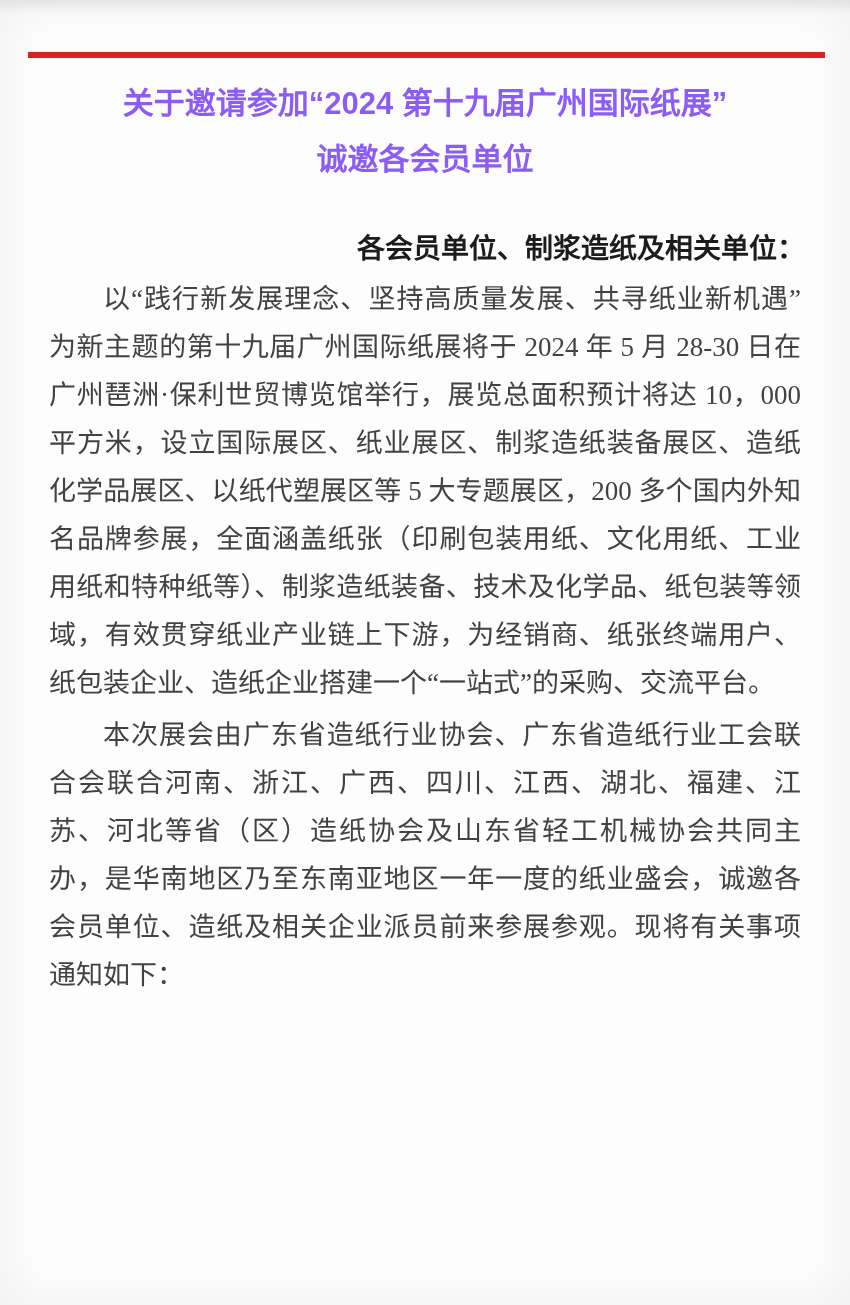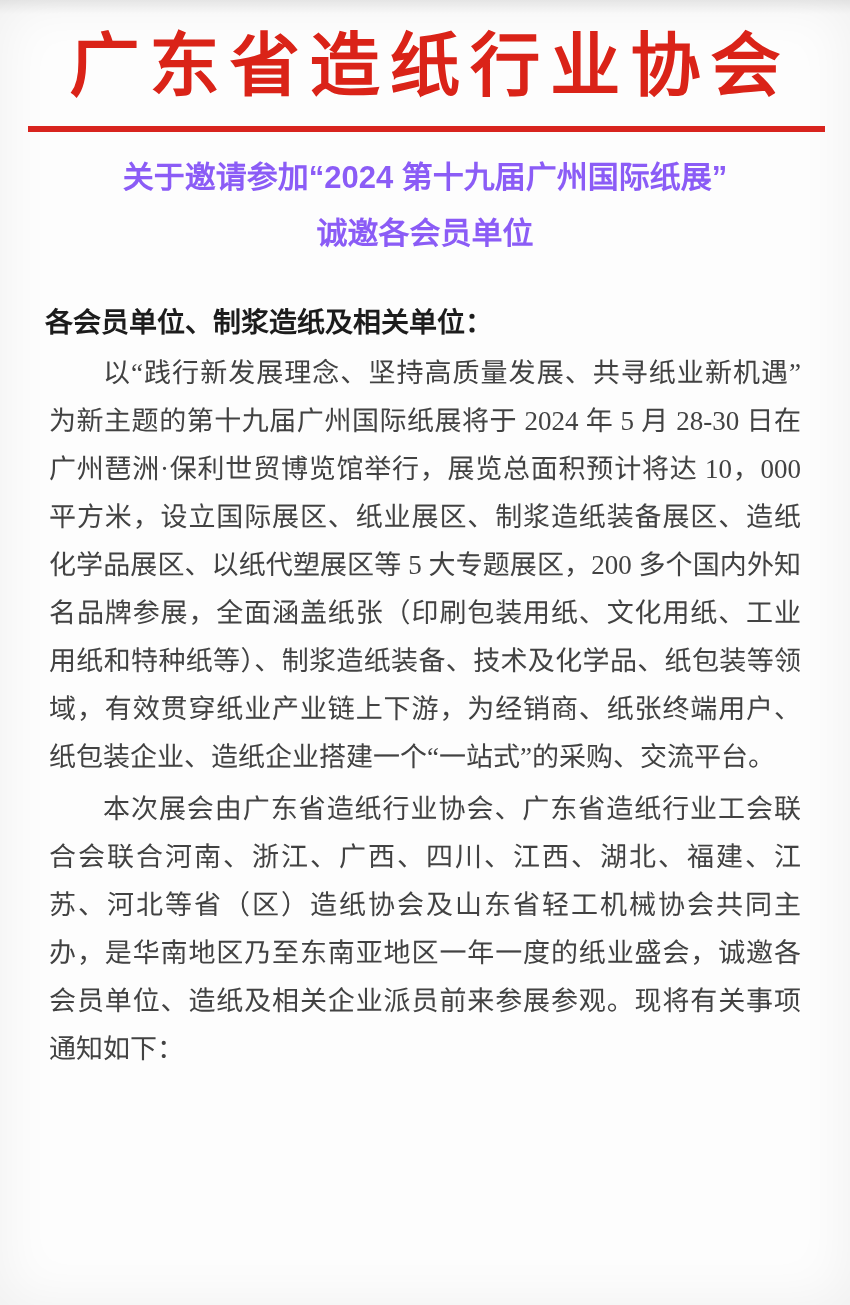--- a/index.html
+++ b/index.html
@@ -59,20 +59,21 @@
   }
 
   
   .salutation {
     margin-top: 39px;
     font-family: "Liberation Sans", "DejaVu Sans", sans-serif;
     font-weight: bold;
     font-size: 28px;
     line-height: 44px;
     color: #1c1c1c;
+    text-align: right;
   }
 
   
   .body-text {
     margin-top: 4px;
     font-family: "Liberation Serif", "DejaVu Serif", serif;
     font-size: 27px;
     line-height: 48px;
     color: #424242;
     text-align: justify;
@@ -82,21 +83,20 @@
     margin: 4px;
     text-indent: 2em;
   }
 </style>
 </head>
 <body>
 
 <div class="page">
 
   <div class="letterhead">
-    <div class="org-name">广东省造纸行业协会</div>
     <div class="red-rule"></div>
   </div>
 
   <div class="doc-title">
     <div>关于邀请参加“2024 第十九届广州国际纸展”</div>
     <div>诚邀各会员单位</div>
   </div>
 
   <div class="salutation">各会员单位、制浆造纸及相关单位：</div>
 

